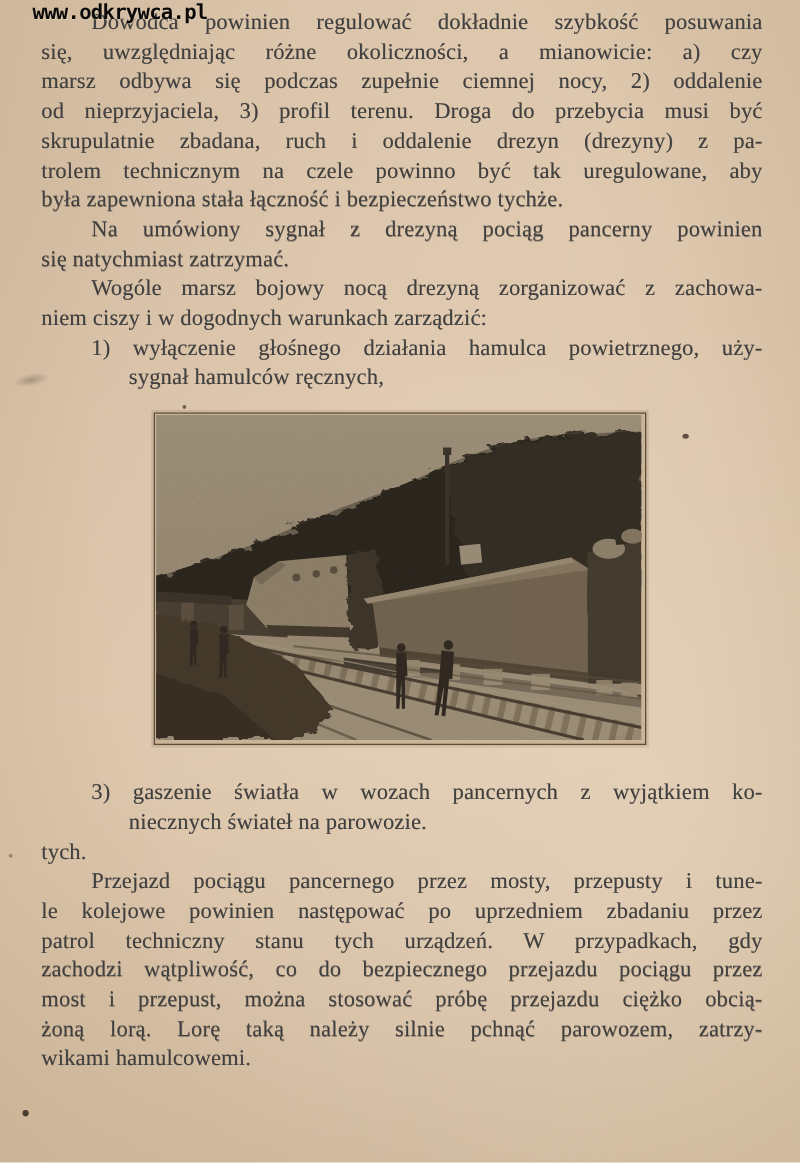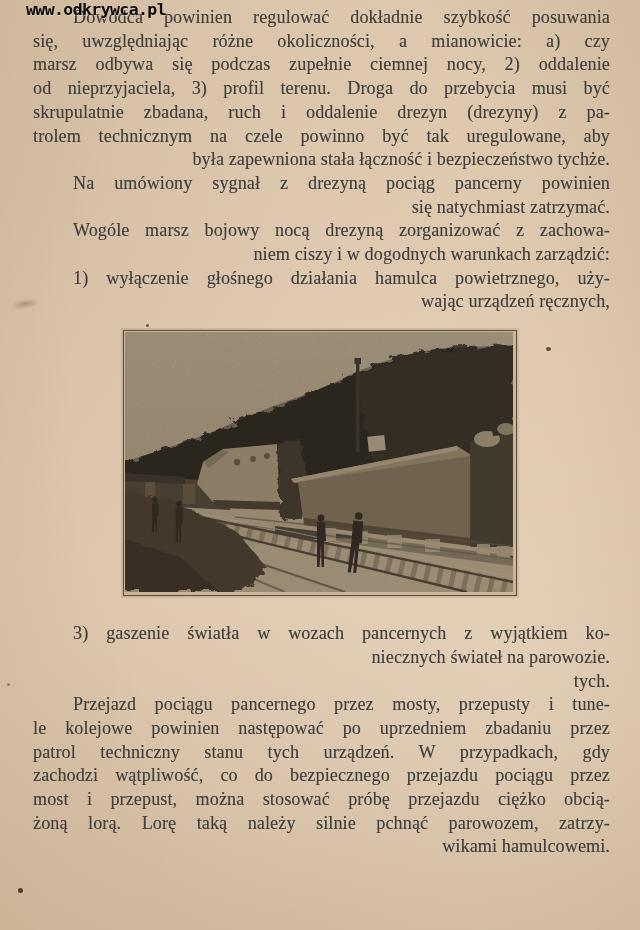--- a/index.html
+++ b/index.html
@@ -17,21 +17,21 @@
     font-family:"DejaVu Sans Mono", monospace;
     font-weight:bold;font-size:16.5px;letter-spacing:-0.6px;
     color:#0b0a09;text-shadow:0.6px 0.6px 0 rgba(236,222,200,0.55);
   }
   .textcol{
     position:absolute;left:33px;top:6px;width:577px;
     font-size:18px;line-height:23.7px;color:#404040;
     letter-spacing:0.15px;
     text-shadow:0.25px 0.25px 0.35px rgba(75,63,52,0.45);
   }
-  .tline{min-height:23.7px;text-align:right;}
+  .tline{min-height:23.7px;}
   .just{text-align:justify;text-align-last:justify;}
   .indent{text-indent:40px;}
   .li1{padding-left:40px;}
   .li2{padding-left:70px;}
   figure.photo{
     margin:16px 0 26px 90px;width:390px;height:262px;padding:1px;
     border:1px solid #5c4c3a;background:#cab598;
     box-shadow:0 0 0 2px rgba(120,98,74,0.18);
   }
   figure.photo svg{display:block;}
@@ -62,21 +62,21 @@
     <div>
         <div class="tline indent just">Na umówiony sygnał z drezyną pociąg pancerny powinien</div>
         <div class="tline">się natychmiast zatrzymać.</div>
       </div>
     <div>
         <div class="tline indent just">Wogóle marsz bojowy nocą drezyną zorganizować z zachowa-</div>
         <div class="tline">niem ciszy i w dogodnych warunkach zarządzić:</div>
       </div>
     <div>
         <div class="tline li1 just">1) wyłączenie głośnego działania hamulca powietrznego, uży-</div>
-        <div class="tline li2">wając urządzeń ręcznych,</div>
+        <div class="tline li2">sygnał hamulców ręcznych,</div>
       </div>
 
     <figure class="photo">
       <svg width="388" height="260" viewBox="0 0 388 260">
         <defs>
           <linearGradient id="skyG" x1="0" y1="0" x2="0" y2="1">
             <stop offset="0" stop-color="#cdbda1"></stop>
             <stop offset="1" stop-color="#c2b094"></stop>
           </linearGradient>
           <filter id="grainF" x="-5%" y="-5%" width="110%" height="110%">

